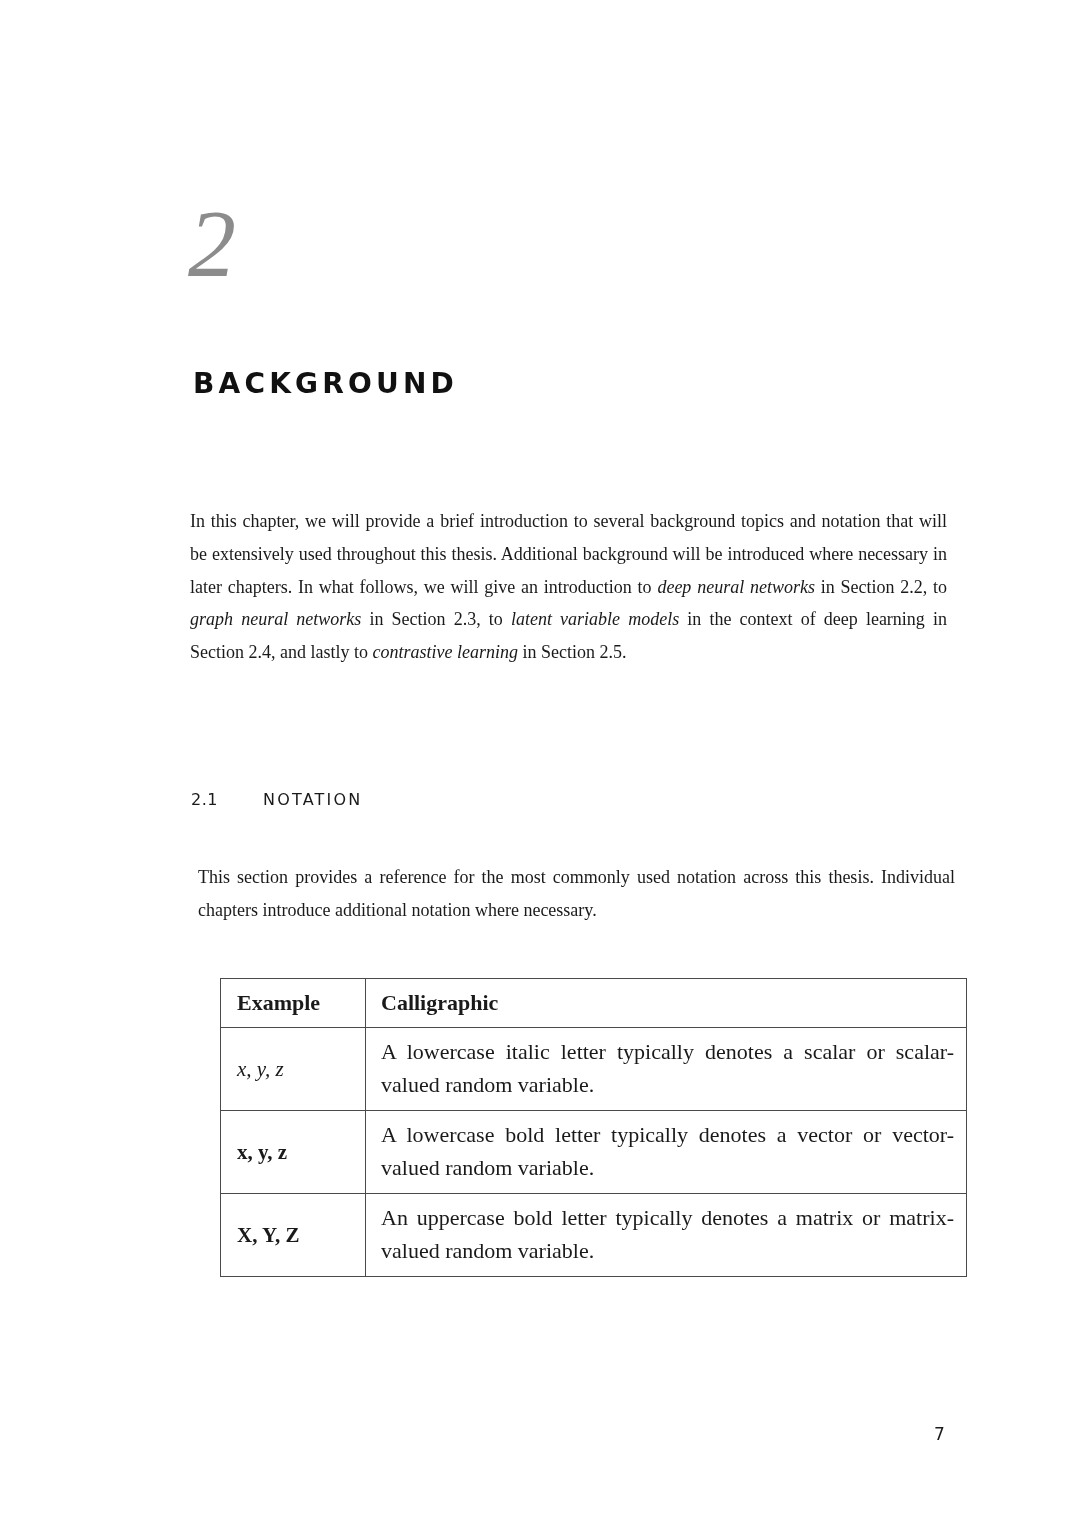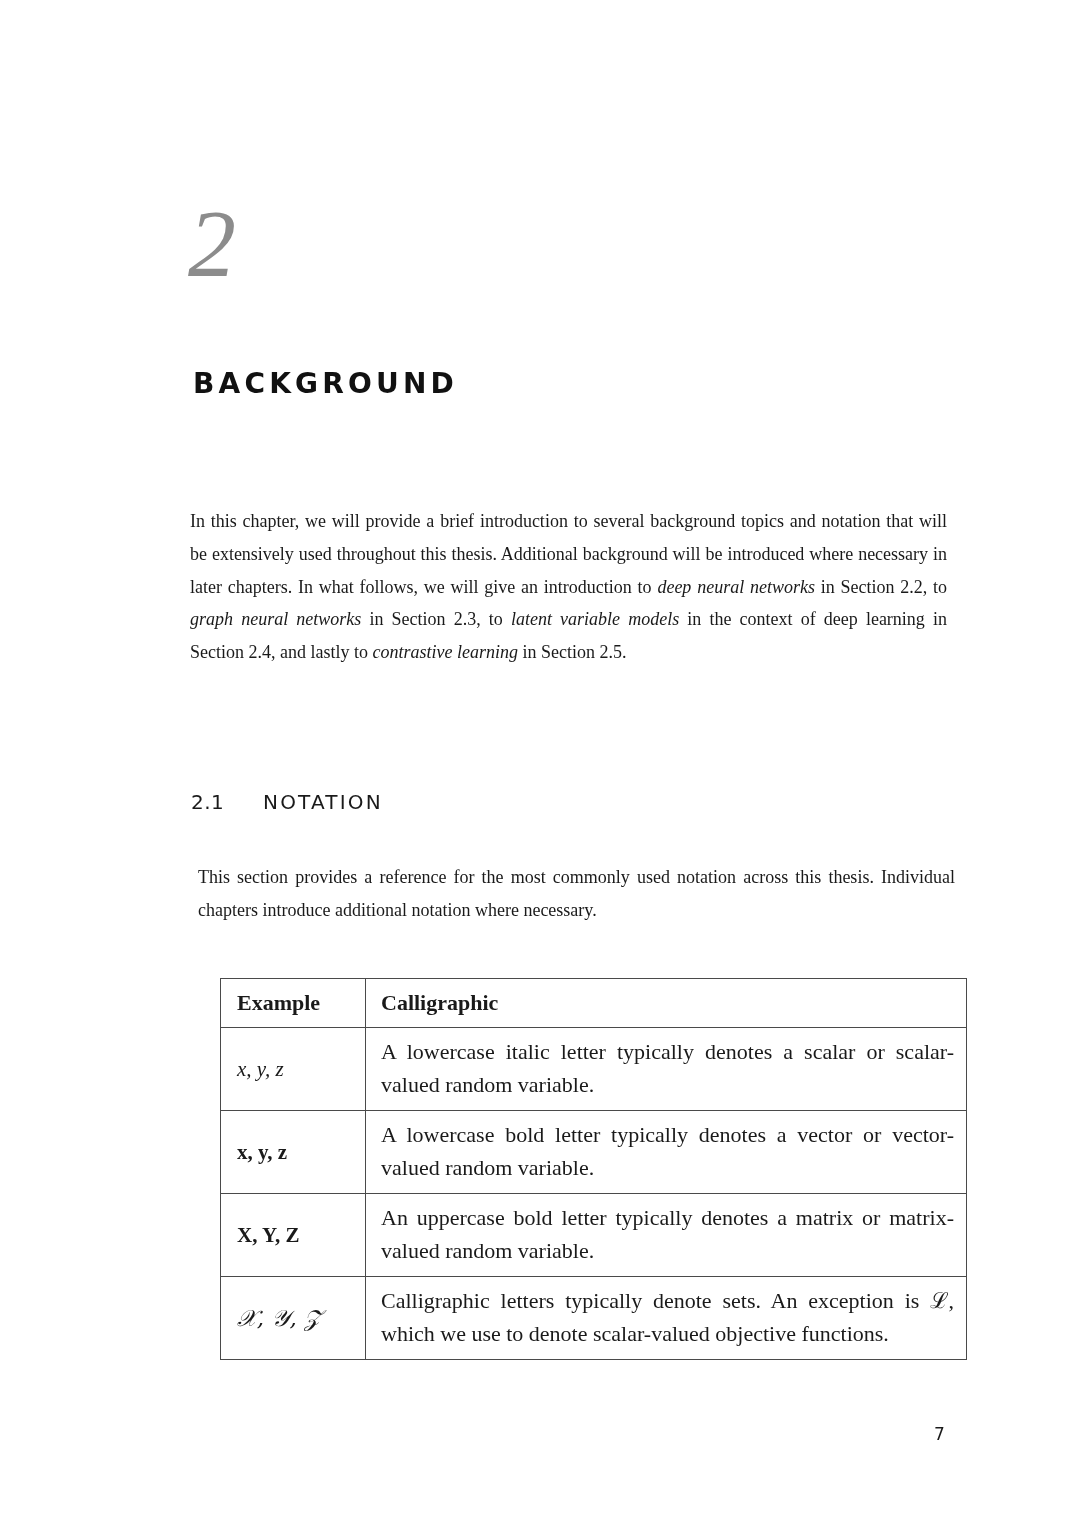--- a/index.html
+++ b/index.html
@@ -44,21 +44,21 @@
       line-height: 32.8px;
       text-align: justify;
       color: #1a1a1a;
     }
     .intro { top: 505px; }
     .section-heading {
       position: absolute;
       left: 191px;
       top: 792px;
       font-family: "DejaVu Sans", "Liberation Sans", sans-serif;
-      font-size: 20px;
+      font-size: 16px;
       letter-spacing: 2.2px;
       color: #1a1a1a;
       line-height: 1;
     }
     .section-heading .num {
       display: inline-block;
       width: 72px;
       letter-spacing: 0.5px;
     }
     .section-para { top: 853px; }
@@ -129,20 +129,16 @@
     <td class="col-exp">A lowercase italic letter typically denotes a scalar or scalar-valued random variable.</td>
   </tr>
   <tr>
     <td class="col-ex"><span class="ex-bold-lower">x, y, z</span></td>
     <td class="col-exp">A lowercase bold letter typically denotes a vector or vector-valued random variable.</td>
   </tr>
   <tr>
     <td class="col-ex"><span class="ex-bold-upper">X, Y, Z</span></td>
     <td class="col-exp">An uppercase bold letter typically denotes a matrix or matrix-valued random variable.</td>
   </tr>
-  <tr>
-    <td class="col-ex"><span class="ex-calig">𝒳, 𝒴, 𝒵</span></td>
-    <td class="col-exp">Calligraphic letters typically denote sets. An exception is ℒ, which we use to denote scalar-valued objective functions.</td>
-  </tr>
 </tbody>
   </table>
 
 <div class="page-number">7</div>
 
 </body></html>

